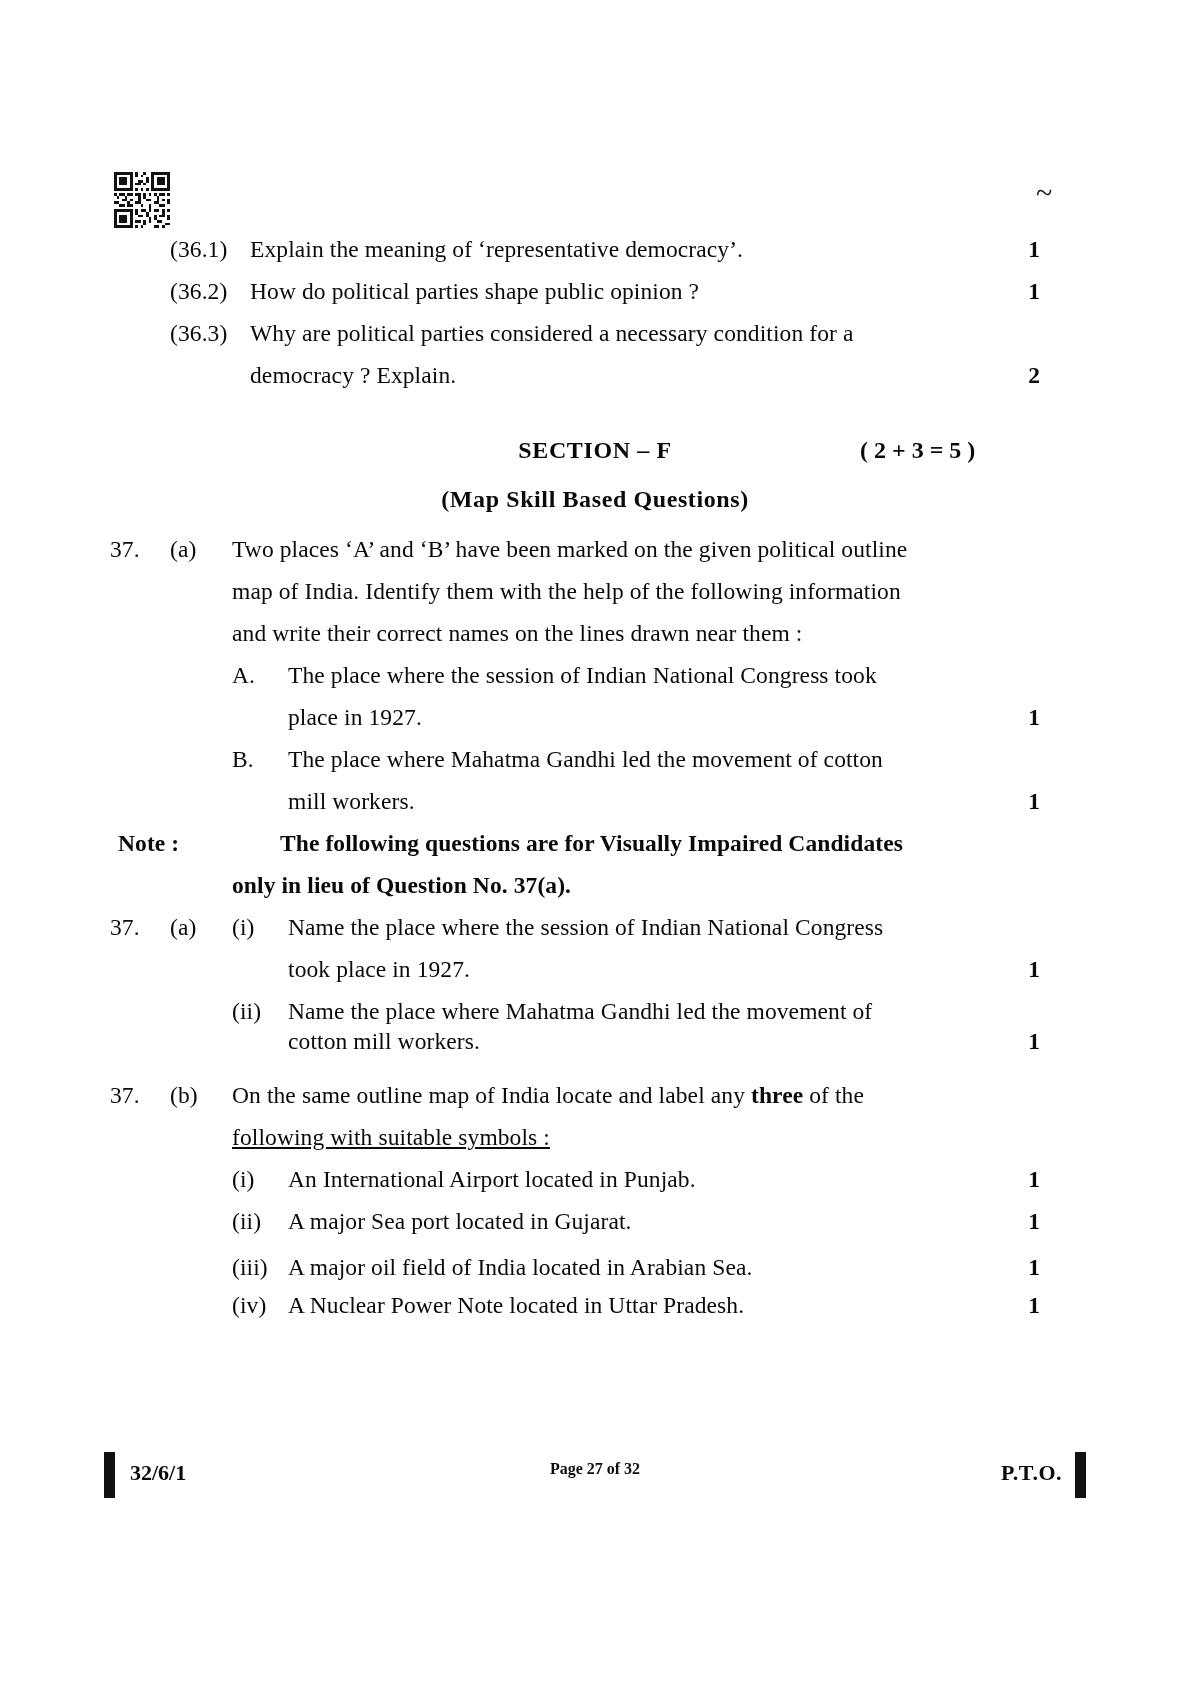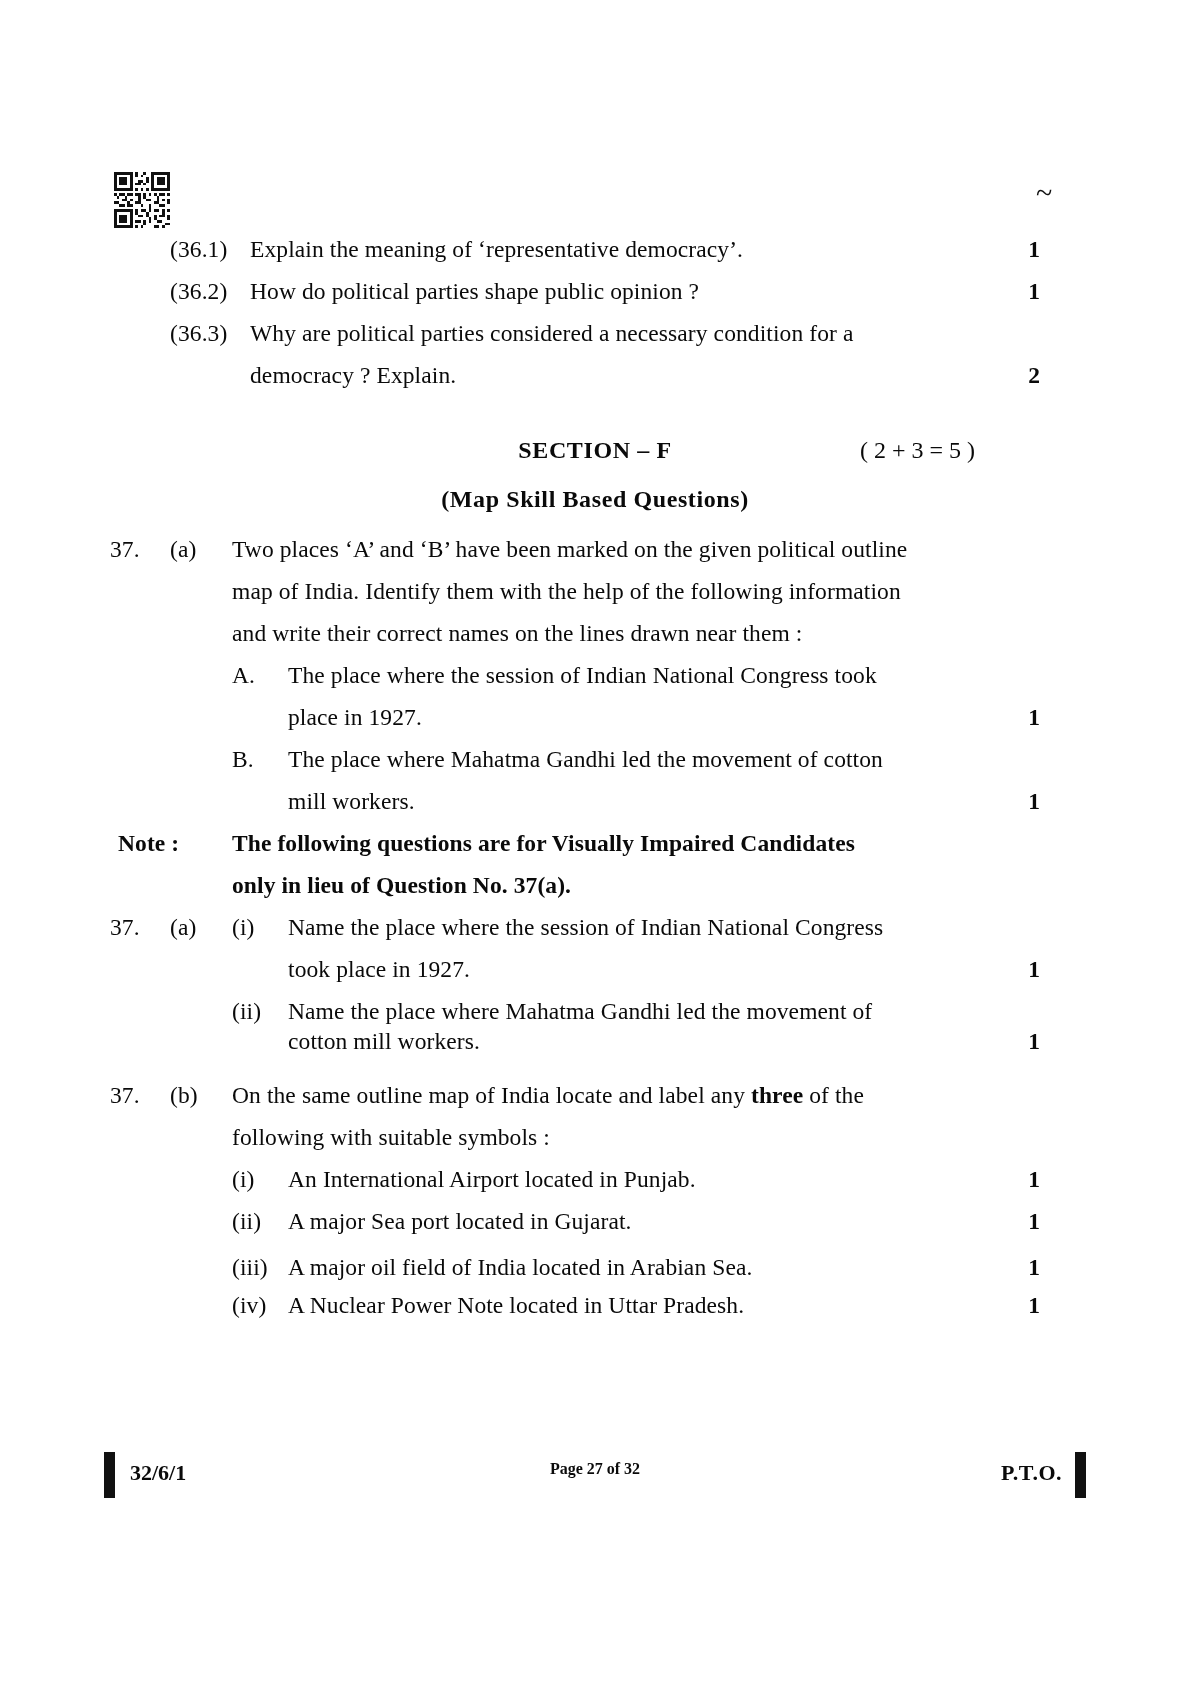--- a/index.html
+++ b/index.html
@@ -71,36 +71,36 @@
   .marks {
     position: absolute;
     right: 0;
     font-size: 23.5px;
     line-height: 42px;
     font-weight: bold;
     text-align: right;
     width: 40px;
   }
 
-  .bold { font-weight: bold; }
+  .bold { font-weight: bold; gap: 48px; }
 
   
   .section-head {
     position: absolute;
     left: 0;
     width: 1190px;
     text-align: center;
     font-size: 24px;
     font-weight: bold;
     letter-spacing: 0.6px;
   }
   .section-marks {
     position: absolute;
     font-size: 24px;
-    font-weight: normal;
+    font-weight: bold;
     text-align: right;
   }
 
   
   .footer {
     position: absolute;
     left: 118px;
     right: 118px;
     top: 1452px;
     height: 46px;
@@ -313,21 +313,21 @@
   <div class="row" style="left:288px; top:1020px; width:752px;">
     <span class="body-text">cotton mill workers.</span>
     <span class="marks" style="position:static;width:40px;">1</span>
   </div>
 
   <div class="row" style="left:110px; top:1074px; width:930px;">
     <span class="col-num">37.</span>
     <span class="col-alpha">(b)</span>
     <span class="body-text"><span>On the same outline map of India locate and label any </span><span class="bold">three</span><span> of the</span></span>
   </div>
-  <div class="row" style="left:232px; top:1116px; width:808px;">
+  <div class="row" style="left:232px; top:1116px; width:808px;text-decoration:underline;">
     <span class="body-text">following with suitable symbols :</span>
   </div>
 
   <div class="row" style="left:232px; top:1158px; width:808px;">
     <span class="col-roman">(i)</span>
     <span class="body-text">An International Airport located in Punjab.</span>
     <span class="marks" style="position:static;width:40px;">1</span>
   </div>
 
   <div class="row" style="left:232px; top:1200px; width:808px;">

